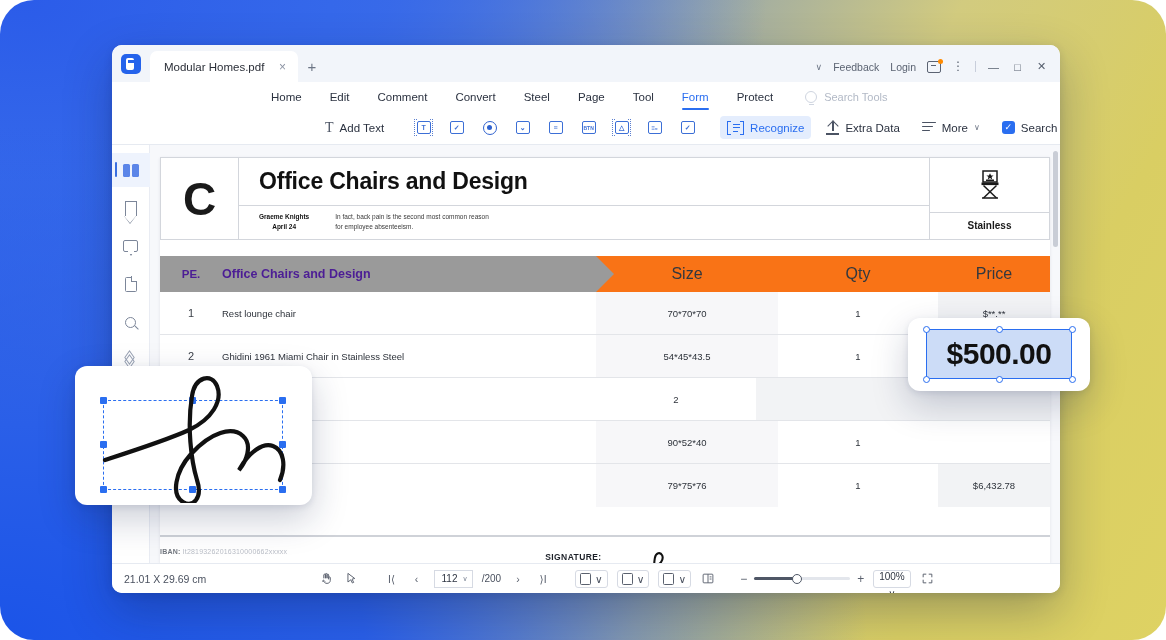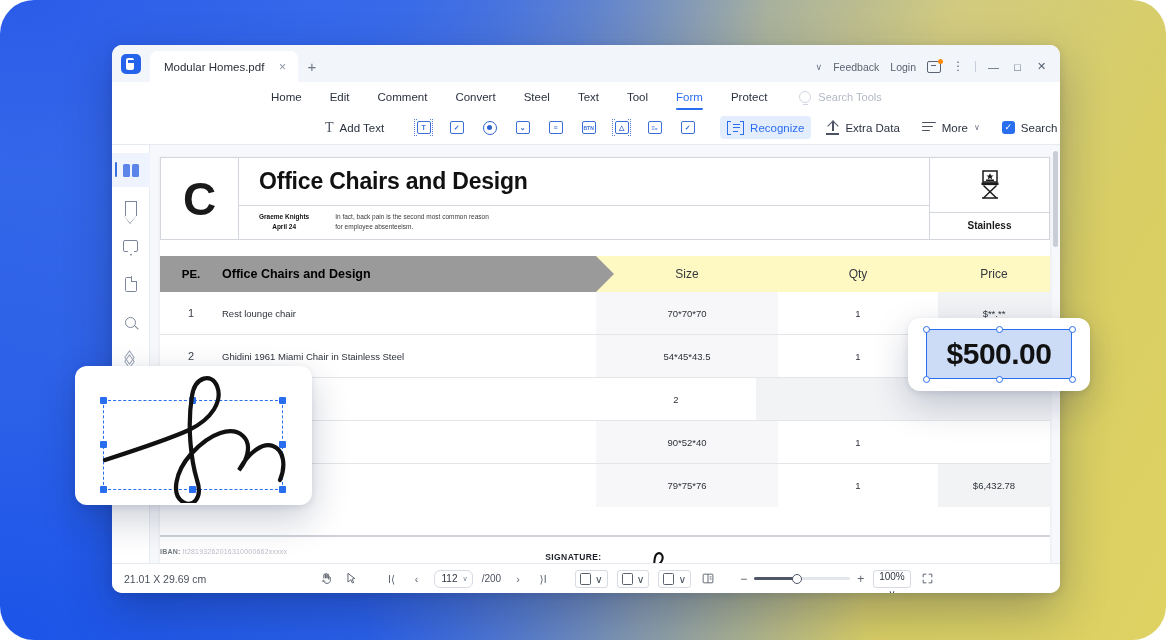--- a/index.html
+++ b/index.html
@@ -290,34 +290,34 @@
   }
   .dh-brand {
     padding: 7px 0 8px; text-align: center;
     font-size: 10px; font-weight: bold; color: #1a1a1a;
   }
 
   
   .tbl { margin-top: 16px; width: 100%; }
   .thead { display: flex; height: 36px; position: relative; }
   .th-grey {
-    width: 436px; background: #9a9a9a; color: #000000;
+    width: 436px; background: #9a9a9a; color: #4c1d95;
     display: flex; align-items: center; position: relative;
   }
   .th-grey::after {
     content: ""; position: absolute; right: -18px; top: 0;
     border-top: 18px solid transparent; border-bottom: 18px solid transparent;
     border-left: 18px solid #9a9a9a;
   }
   .th-pe { width: 62px; text-align: center; font-size: 11.5px; font-weight: bold; }
   .th-name { font-size: 12.5px; font-weight: bold; }
   .th-rest { flex: 1; display: flex; }
   .th-cell {
     display: flex; align-items: center; justify-content: center;
-    font-size: 12px; color: #33383f; background: #fef9c3;
+    font-size: 16px; color: #33383f; background: #f97316;
   }
   .c-size { width: 182px; }
   .c-qty  { width: 160px; }
   .c-price{ flex: 1; }
 
   .trow { display: flex; height: 43px; border-bottom: 1px solid #e3e5e9; }
   .trow .cell { display: flex; align-items: center; font-size: 9.5px; color: #2d323a; }
   .cell.idx { width: 62px; justify-content: center; font-size: 11px; color:#3a3f47; }
   .cell.name { width: 374px; }
   .cell.size { width: 182px; justify-content: center; background: #f7f7f9; }
@@ -345,21 +345,21 @@
     border-top: 1px solid #e6eaf1;
     display: flex; align-items: center; padding: 0 12px;
     font-size: 10.5px; color: #4a515f;
   }
   .sb-dim { white-space: nowrap; }
   .sb-center { margin-left: auto; margin-right: auto; display: flex; align-items: center; gap: 9px; }
   .sb-ico { width: 16px; height: 16px; display:flex; align-items:center; justify-content:center; color:#5a616e; cursor:pointer; }
   .nav-sep { width: 6px; }
   .pagebox {
     display: flex; align-items: center; gap: 5px;
-    border: 1px solid #d6dae3; border-radius: 6px; height: 18px;
+    border: 1px solid #d6dae3; border-radius: 0; height: 18px;
     padding: 0 4px 0 7px; font-size: 10px; color: #2f3643;
   }
   .pagebox .cv { font-size: 7px; color: #7b8494; }
   .of { font-size: 10px; color: #4a515f; }
   .ctrl {
     display: flex; align-items: center; gap: 4px;
     border: 1px solid #d6dae3; border-radius: 3px; height: 18px; padding: 0 4px;
   }
   .ctrl-ico { width: 11px; height: 12px; border: 1.2px solid #5a616e; border-radius: 1.5px; position: relative; }
   .zoom-row { display: flex; align-items: center; gap: 7px; }
@@ -433,21 +433,21 @@
       <span class="win-btn">✕</span>
     </div>
   </div>
 
   <div class="menubar">
     <div class="menu-item">Home</div>
     <div class="menu-item">Edit</div>
     <div class="menu-item">Comment</div>
     <div class="menu-item">Convert</div>
     <div class="menu-item">Steel</div>
-    <div class="menu-item">Text</div>
+    <div class="menu-item">Page</div>
     <div class="menu-item">Tool</div>
     <div class="menu-item active">Form</div>
     <div class="menu-item">Protect</div>
     <div class="search-tools">
       <span class="bulb"></span>
       <span>Search Tools</span>
     </div>
   </div>
 
   <div class="ribbon">

